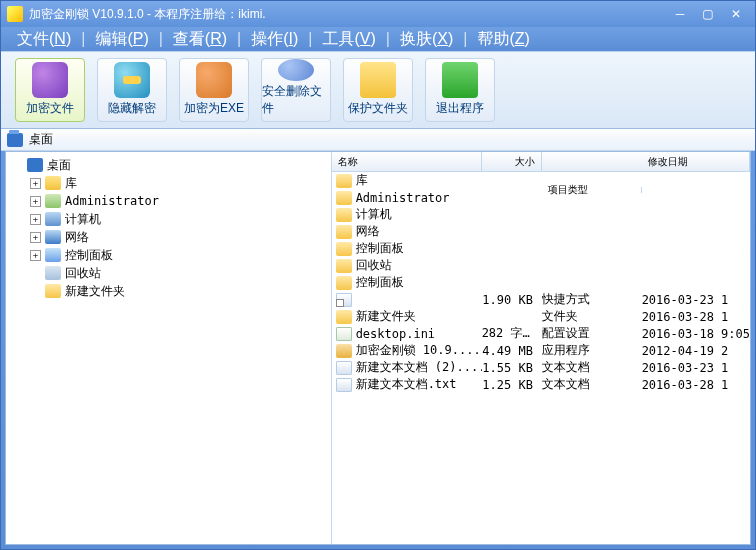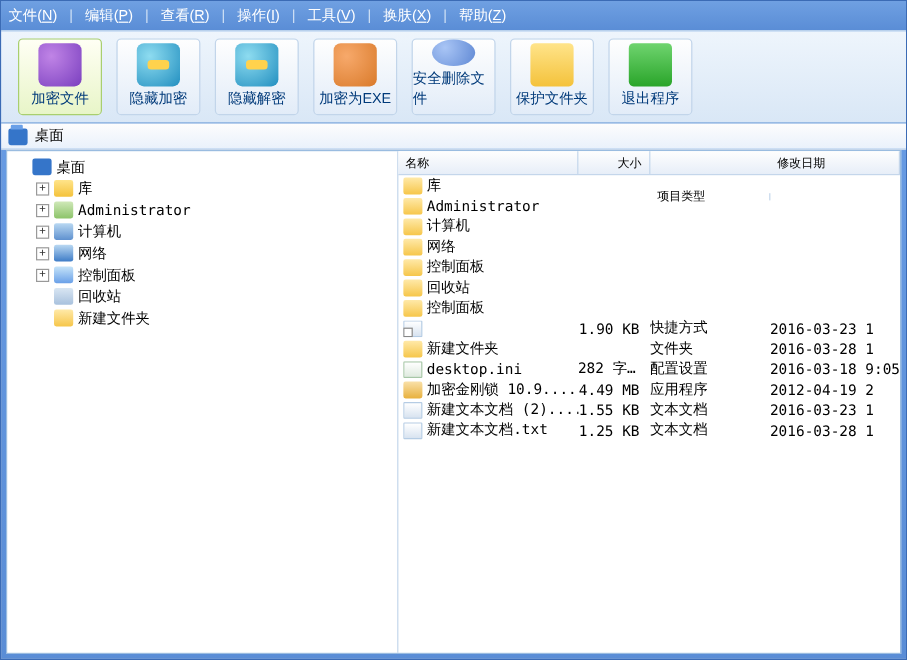--- a/index.html
+++ b/index.html
@@ -19,21 +19,21 @@
 .title-icon { width: 16px; height: 16px; margin-right: 6px;
   background: linear-gradient(135deg,#ff6,#fb0); border-radius:2px; }
 .titlebar-text { flex: 1; }
 .winbtns { display: flex; gap: 2px; }
 .winbtn { width: 26px; height: 18px; display:flex;align-items:center;justify-content:center;
   color:#fff; cursor:pointer; border-radius:2px; }
 
 .menubar {
   height: 24px; display:flex; align-items:center; gap:4px;
   background: linear-gradient(to bottom, #6fa0e2, #5a8dd6);
-  color:#fff; padding: 0 0; font-size:12px;
+  color:#fff; padding: 0 10px; font-size:16px;
 }
 .menuitem { padding: 2px 6px; cursor:pointer; }
 .menusep { color:#cfe0f5; }
 
 .toolbar {
   height: 78px; display:flex; align-items:center; gap:12px;
   padding: 6px 14px;
   background: linear-gradient(to bottom, #eef5fc, #d9e7f6);
   border-top:1px solid #b9d1ec; border-bottom:1px solid #9abce0;
 }
@@ -110,20 +110,29 @@
 .ficon.exe{background:linear-gradient(to bottom,#f9e0a8,#e8b13e);border-radius:2px;}
 .ficon.lnk{background:linear-gradient(to bottom,#fff,#d8e3f0);border:1px solid #b5cce4;border-radius:1px;position:relative;}
 .ficon.lnk::after{content:"";position:absolute;width:6px;height:6px;left:-1px;bottom:-1px;background:#fff;border:1px solid #888;}
 
 .underline { text-decoration: underline; }
 </style>
 </head>
 <body>
 
 <div class="window">
+  <div class="titlebar">
+    <div class="title-icon"></div>
+    <div class="titlebar-text">加密金刚锁 V10.9.1.0 - 本程序注册给：ikimi.</div>
+    <div class="winbtns">
+      <div class="winbtn">─</div>
+      <div class="winbtn">▢</div>
+      <div class="winbtn">✕</div>
+    </div>
+  </div>
 
   <div class="menubar" id="menubar">
       <span class="menuitem">文件(<span class="underline">N</span>)</span>
       <span class="menusep">|</span>
       <span class="menuitem">编辑(<span class="underline">P</span>)</span>
       <span class="menusep">|</span>
       <span class="menuitem">查看(<span class="underline">R</span>)</span>
       <span class="menusep">|</span>
       <span class="menuitem">操作(<span class="underline">I</span>)</span>
       <span class="menusep">|</span>
@@ -131,24 +140,20 @@
       <span class="menusep">|</span>
       <span class="menuitem">换肤(<span class="underline">X</span>)</span>
       <span class="menusep">|</span>
       <span class="menuitem">帮助(<span class="underline">Z</span>)</span>
     </div>
 
   <div class="toolbar" id="toolbar">
       <div class="toolbtn active">
         <div class="toolicon icon-purple"></div>
         <span>加密文件</span>
-      </div>
-      <div class="toolbtn">
-        <div class="toolicon icon-key"></div>
-        <span>隐藏加密</span>
       </div>
       <div class="toolbtn">
         <div class="toolicon icon-key"></div>
         <span>隐藏解密</span>
       </div>
       <div class="toolbtn">
         <div class="toolicon icon-exe"></div>
         <span>加密为EXE</span>
       </div>
       <div class="toolbtn">

